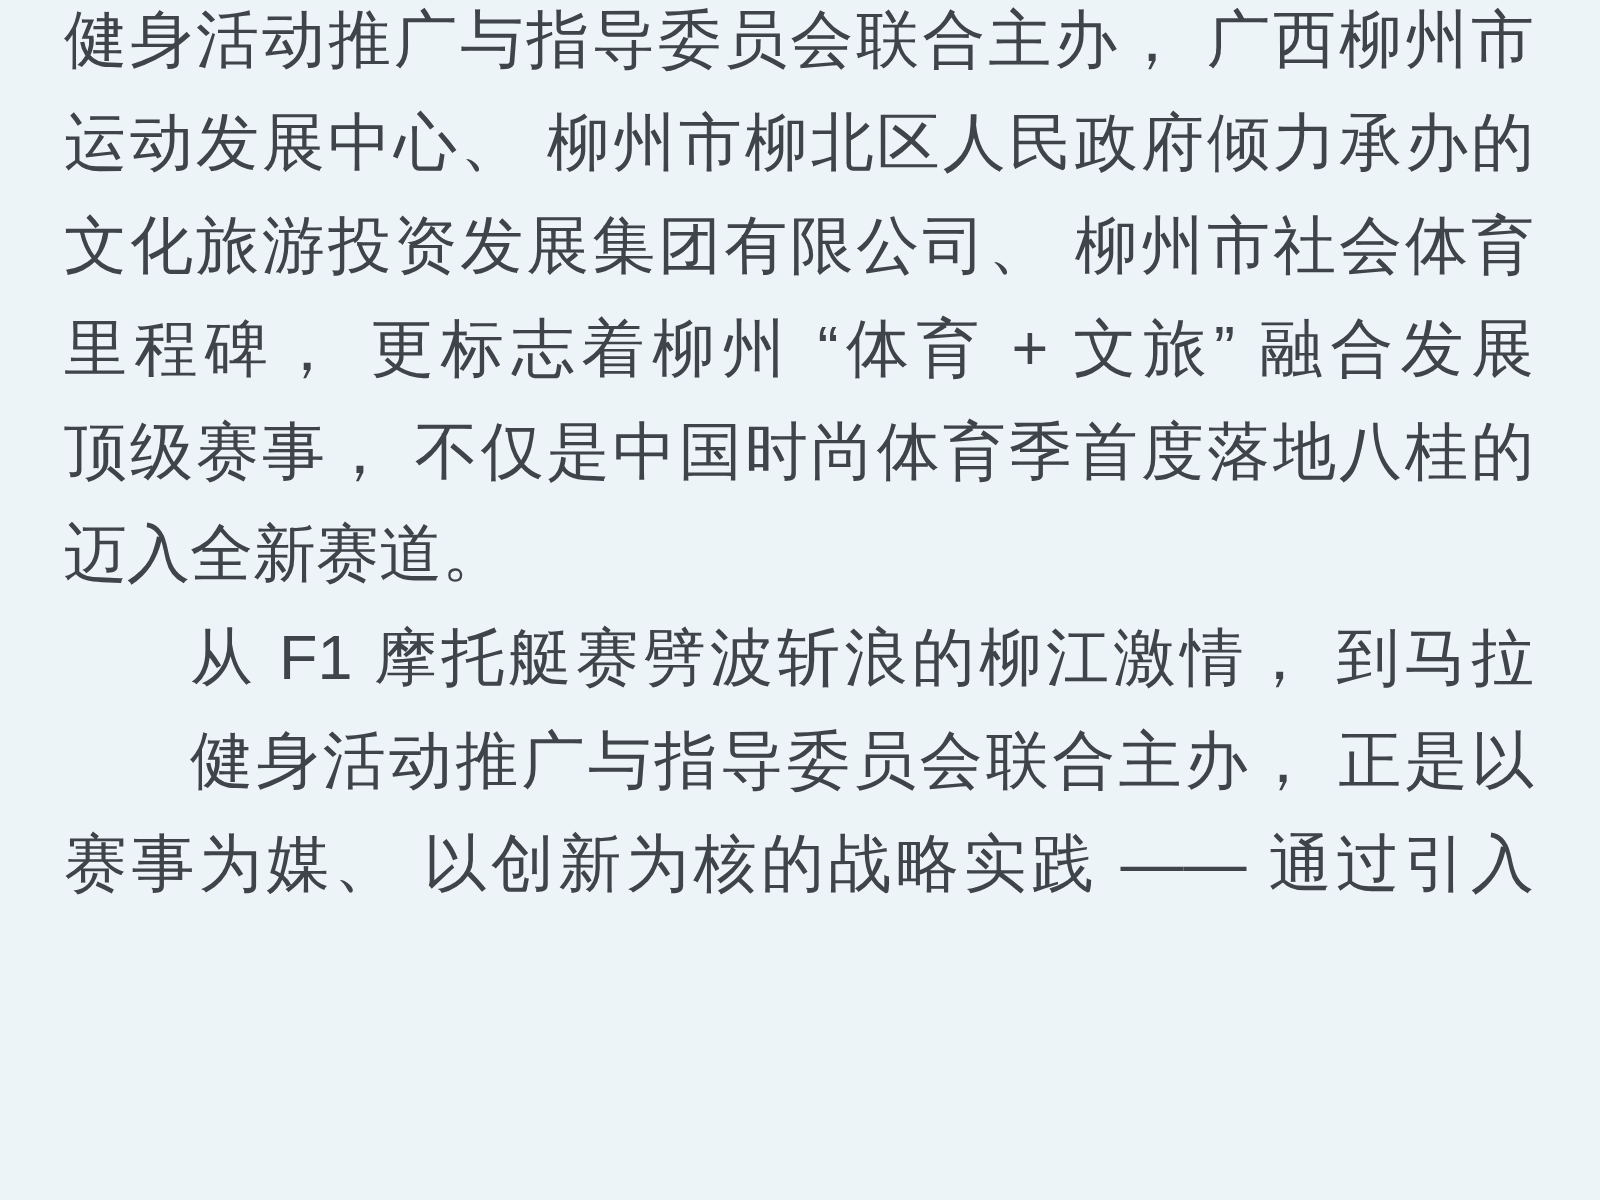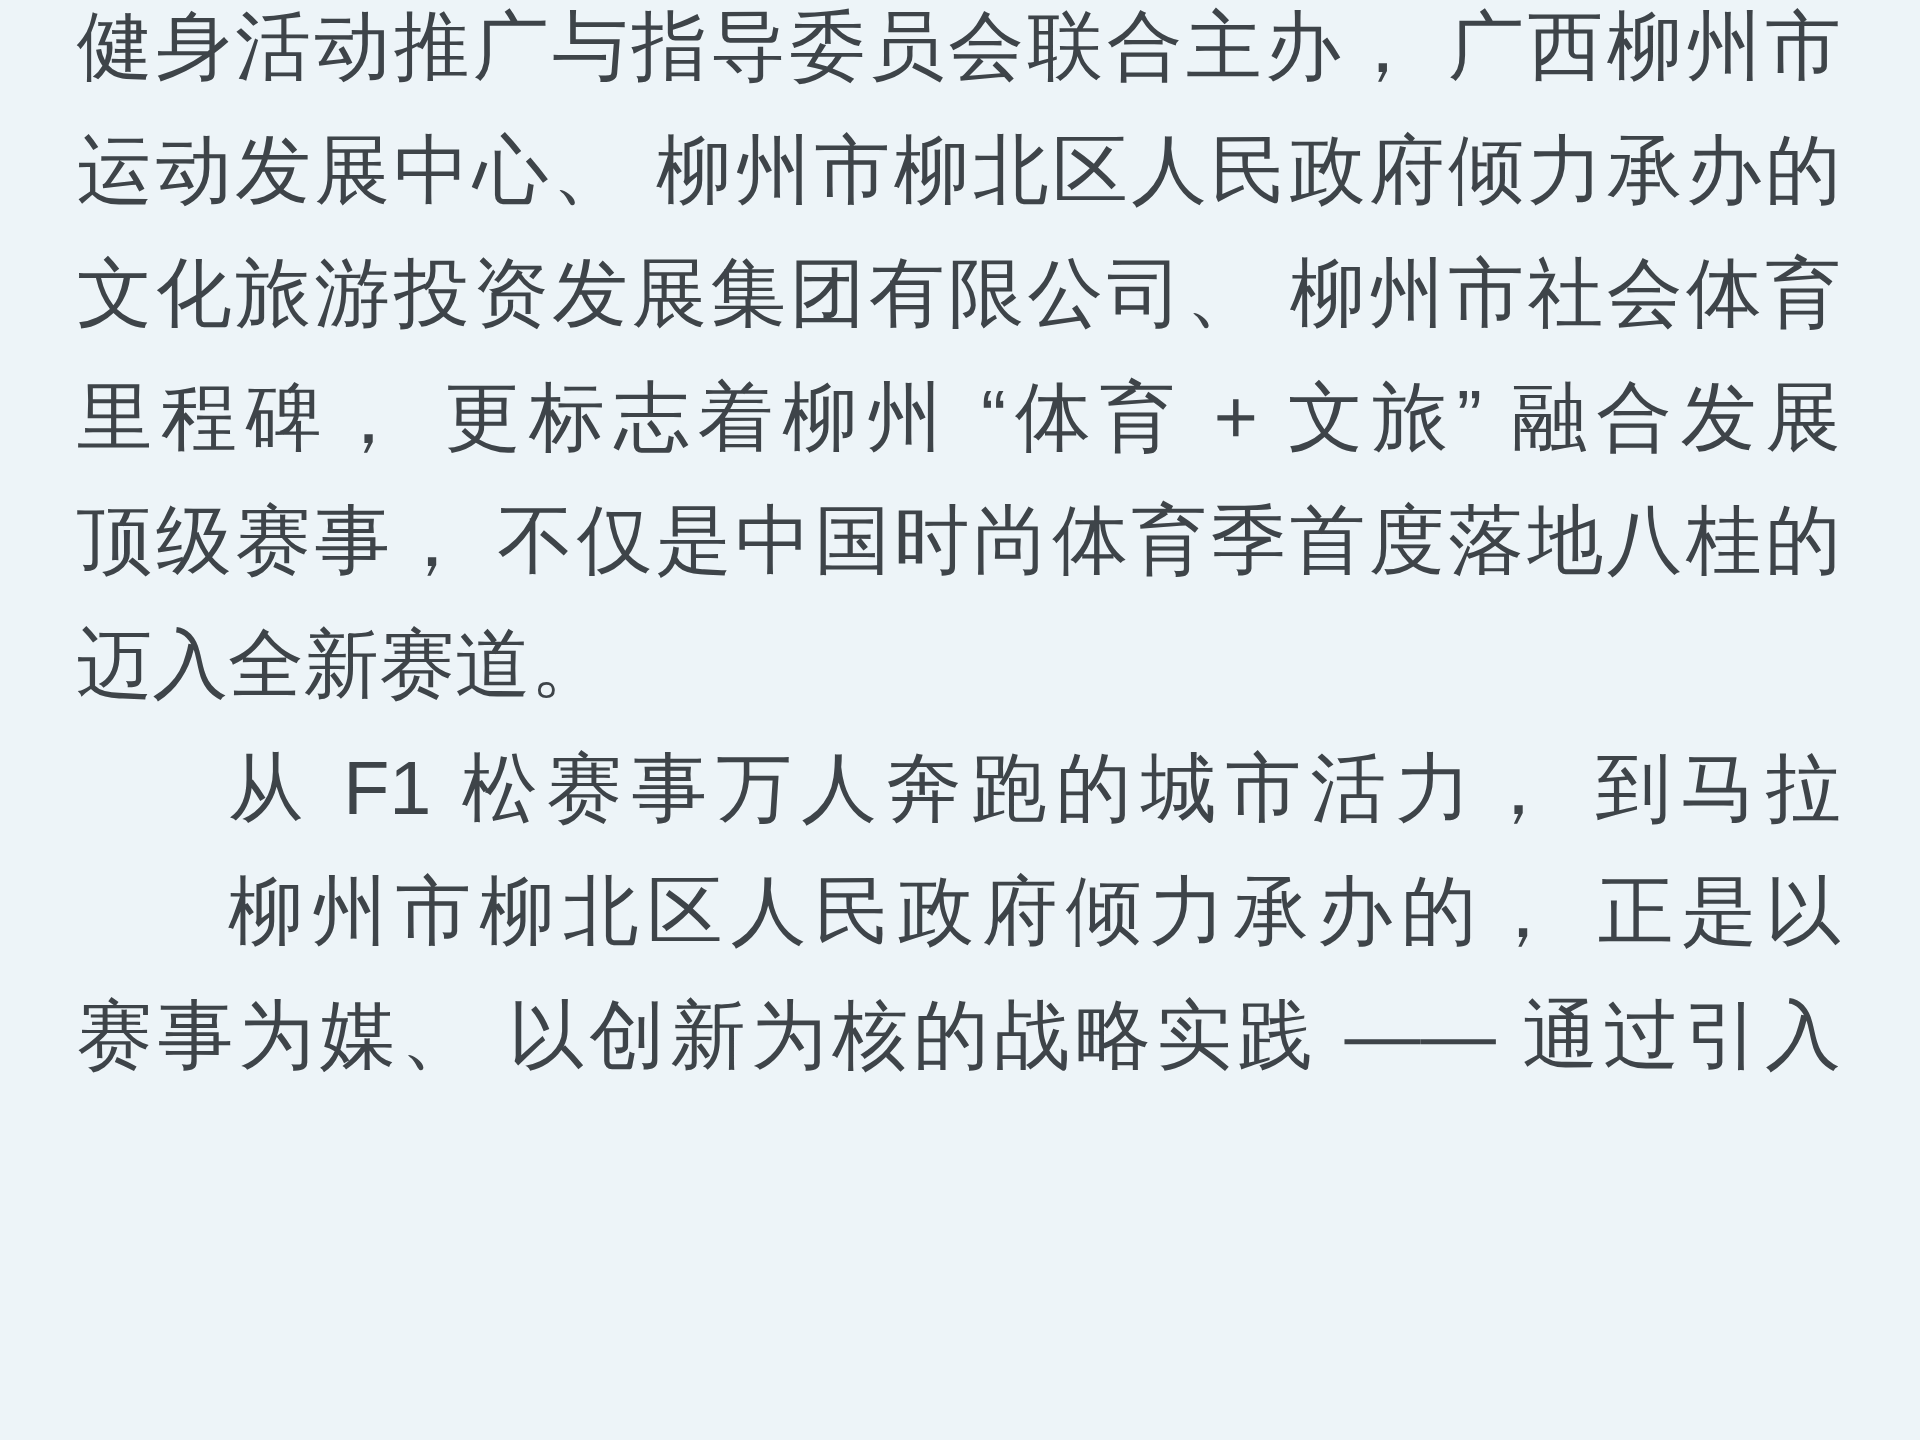--- a/index.html
+++ b/index.html
@@ -43,16 +43,16 @@
 </head>
 <body>
 
 <div class="article">
   <div class="line">健身活动推广与指导委员会联合主办， 广西柳州市</div>
   <div class="line">运动发展中心、 柳州市柳北区人民政府倾力承办的</div>
   <div class="line">文化旅游投资发展集团有限公司、 柳州市社会体育</div>
   <div class="line">里程碑， 更标志着柳州 “体育 + 文旅” 融合发展</div>
   <div class="line">顶级赛事， 不仅是中国时尚体育季首度落地八桂的</div>
   <div class="line para-end">迈入全新赛道。</div>
-  <div class="line indent">从 F1 松赛事万人奔跑的城市活力， 到马拉</div>
-  <div class="line indent">柳州市柳北区人民政府倾力承办的， 正是以</div>
+  <div class="line indent">从 F1 摩托艇赛劈波斩浪的柳江激情， 到马拉</div>
+  <div class="line indent">健身活动推广与指导委员会联合主办， 正是以</div>
   <div class="line">赛事为媒、 以创新为核的战略实践 —— 通过引入</div>
 </div>
 
 </body></html>

